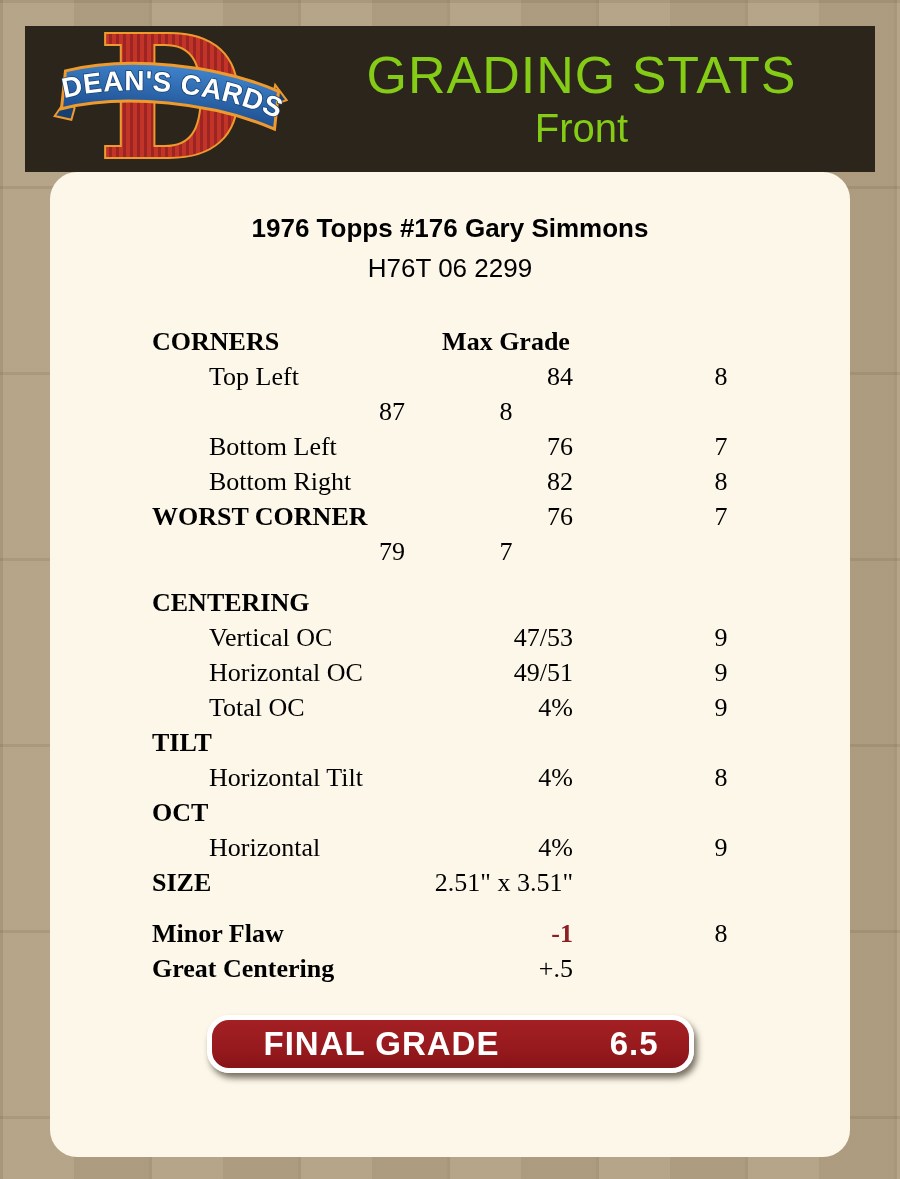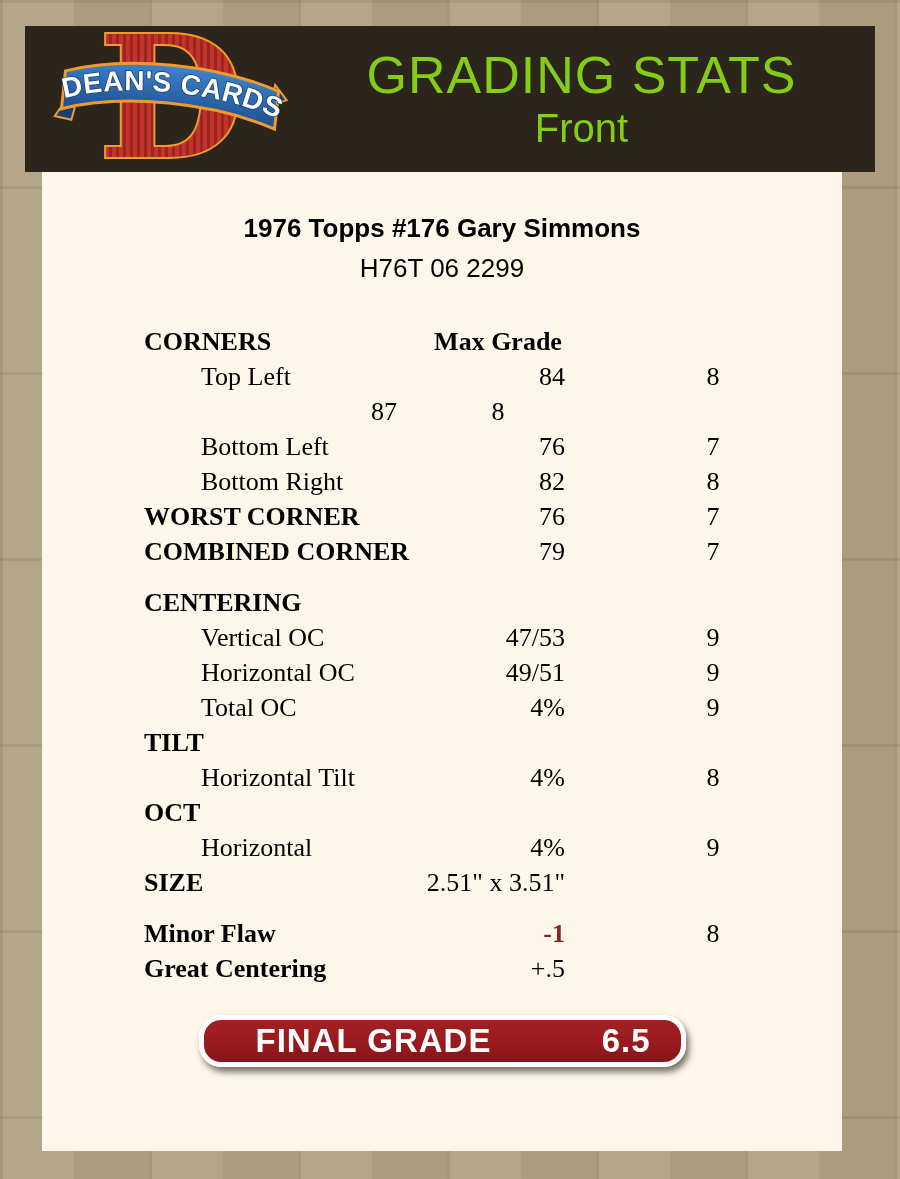--- a/index.html
+++ b/index.html
@@ -15,41 +15,41 @@
   }
   .topbar {
     position: absolute; left: 25px; top: 26px; width: 850px; height: 146px;
     background: #2b251b; display: flex; align-items: center;
   }
   .logo { margin-left: 28px; flex: 0 0 auto; }
   .titles { flex: 1; text-align: center; color: #84cc16; }
   .title { font-size: 52px; line-height: 58px; letter-spacing: 1px; }
   .subtitle { font-size: 40px; line-height: 48px; }
   .panel {
-    position: absolute; left: 42px; top: 172px; width: 800px;
-    background: #fcf7e9; padding: 36px 0 84px 0;
+    position: absolute; left: 50px; top: 172px; width: 800px;
+    background: #fcf7e9; padding: 36px 0 84px 0; border-radius: 27px;
   }
   .card-title { font-size: 26px; font-weight: bold; text-align: center; line-height: 40px; color: #000; }
   .card-code  { font-size: 26px; text-align: center; line-height: 40px; color: #000; }
   .stats { margin-top: 36px; font-family: Liberation Serif, serif; }
   .row {
     display: grid; grid-template-columns: 270px 168px 262px;
     padding-left: 102px; height: 35px; align-items: center;
     font-size: 26px; color: #000;
   }
   .row .value { text-align: right; padding-right: 17px; }
   .row .max   { text-align: center; }
   .row.head   { font-weight: bold; }
   .row.head .value { padding-right: 0; }
   .row.strong .label { font-weight: bold; }
   .row.sub .label { padding-left: 57px; }
   .gap-top { margin-top: 16px; }
   .value.flaw { color: #8b2025; font-weight: bold; }
   .final-grade {
-    margin: 29px auto 0 auto; width: 487px; height: 52px;
+    margin: 29px auto 0 auto; width: 487px; height: 58px;
     background: linear-gradient(180deg, #a32024, #981a1e 55%, #871418);
     border: 5px solid #ffffff; border-radius: 22px;
     box-shadow: 3px 5px 6px rgba(105,98,84,0.9);
     display: flex; align-items: center; justify-content: space-between;
     padding: 0 30px 0 52px;
     color: #ffffff; font-weight: bold; font-size: 33px; letter-spacing: 1px;
   }
 </style>
 </head>
 <body>
@@ -121,21 +121,20 @@
         <div class="c max">8</div>
       </div>
 
       <div class="row strong">
         <div class="c label">WORST CORNER</div>
         <div class="c value">76</div>
         <div class="c max">7</div>
       </div>
 
       <div class="row strong">
-        <div class="c label">COMBINED CORNER</div>
         <div class="c value">79</div>
         <div class="c max">7</div>
       </div>
 
       <div class="row strong gap-top">
         <div class="c label">CENTERING</div>
         <div class="c value"></div>
         <div class="c max"></div>
       </div>
 

